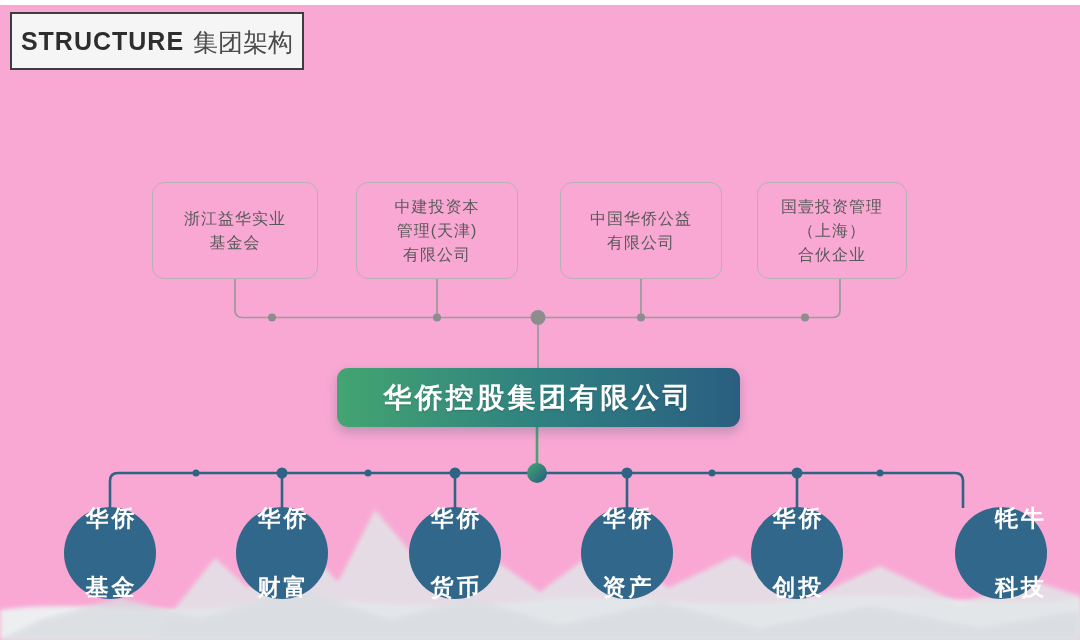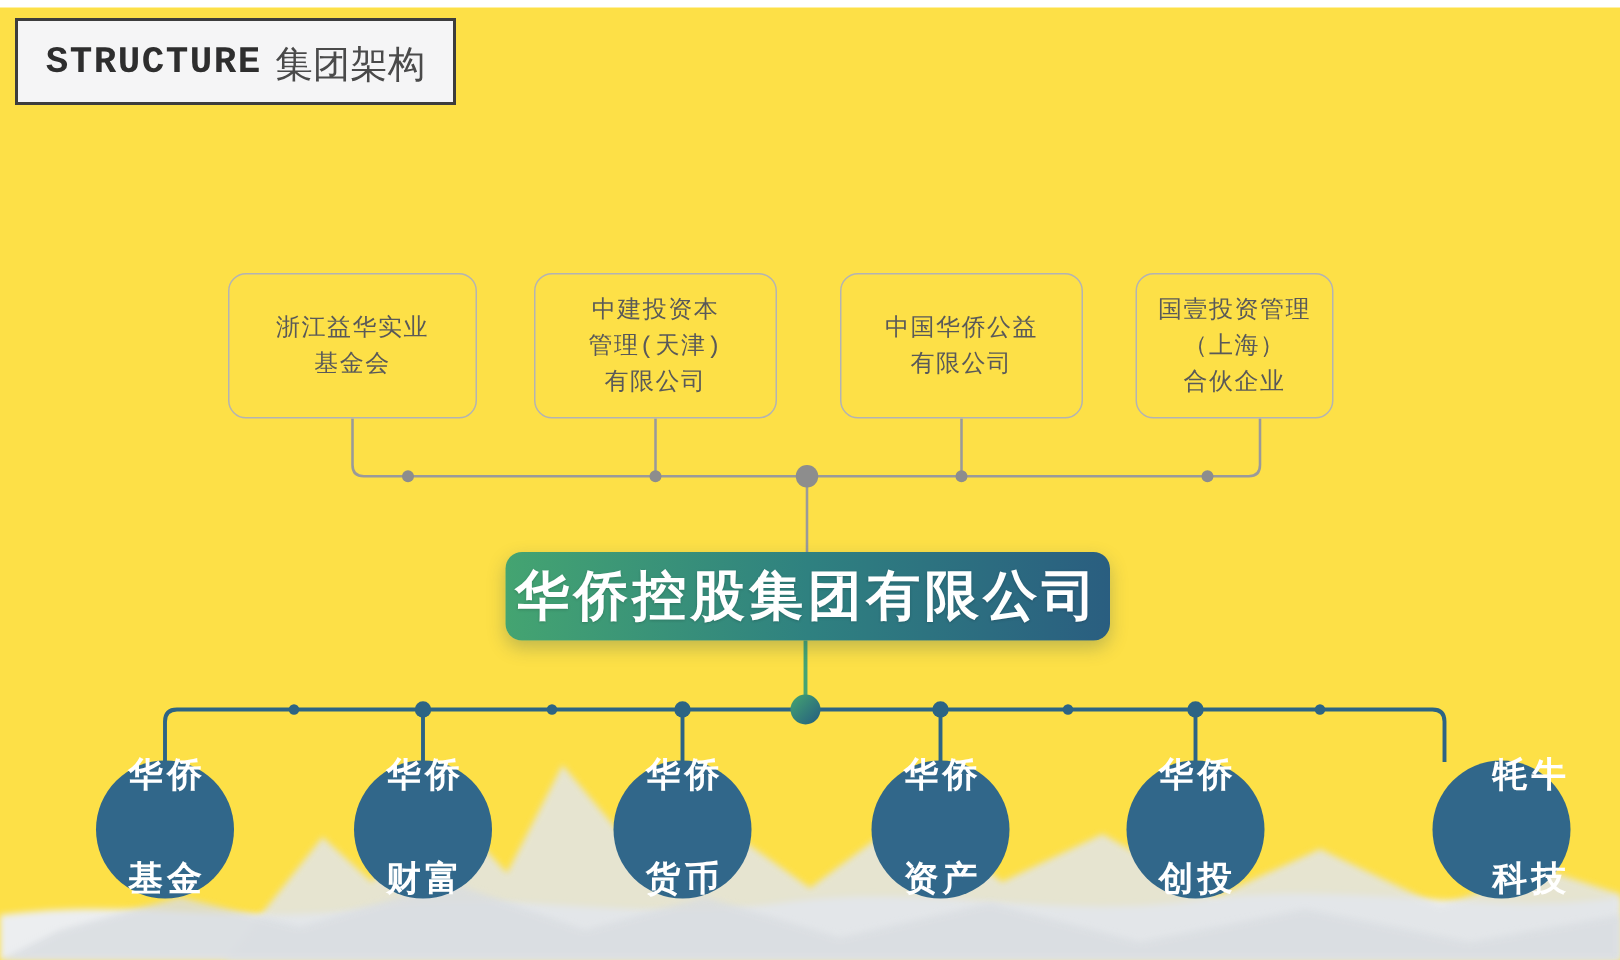--- a/index.html
+++ b/index.html
@@ -1,22 +1,22 @@
 <!DOCTYPE html>
 <html><head>
 <meta charset="utf-8">
 <style>
   html, body { margin: 0; padding: 0; background: #ffffff; }
   #canvas {
     position: relative;
     width: 1080px;
     height: 640px;
     overflow: hidden;
-    background: #fde047;
-    font-family: Liberation Mono, monospace;
+    background: #f9a8d4;
+    font-family: Liberation Sans, sans-serif;
   }
   .top-strip {
     position: absolute; left: 0; top: 0; width: 1080px; height: 5px;
     background: #ffffff;
   }
   
   .watermark {
     position: absolute; left: 0; bottom: 0; width: 1080px; height: 170px;
     pointer-events: none;
   }
@@ -35,28 +35,28 @@
   .parent-box {
     position: absolute; top: 182px; height: 97px; box-sizing: border-box;
     border: 1.5px solid #b3b3b3; border-radius: 12px;
     display: flex; flex-direction: column; align-items: center; justify-content: center;
     font-size: 16px; line-height: 24px; color: #595959; text-align: center;
     letter-spacing: 1px;
   }
   .p1 { left: 152px; width: 166px; }
   .p2 { left: 356px; width: 162px; }
   .p3 { left: 560px; width: 162px; }
-  .p4 { left: 757px; width: 132px; }
+  .p4 { left: 757px; width: 150px; }
   
   .group-box {
     position: absolute; left: 337px; top: 368px; width: 403px; height: 59px;
     border-radius: 11px;
     background: linear-gradient(90deg, #44a471 0%, #2f8180 50%, #2a5e80 100%);
     display: flex; align-items: center; justify-content: center;
-    color: #ffffff; font-size: 36px; font-weight: bold; letter-spacing: 3px;
+    color: #ffffff; font-size: 28px; font-weight: bold; letter-spacing: 3px;
     box-shadow: 0 5px 12px rgba(40, 80, 90, 0.28);
     text-shadow: 0 1px 2px rgba(0,0,0,0.18);
   }
   
   .sub-circle {
     position: absolute; top: 507px; width: 92px; height: 92px; border-radius: 50%;
     background: #31678a;
     display: flex; flex-direction: column; align-items: center; justify-content: center;
     color: #ffffff; font-weight: bold; font-size: 23px; line-height: 27px;
     letter-spacing: 3px; text-indent: 3px; gap: 42px;

